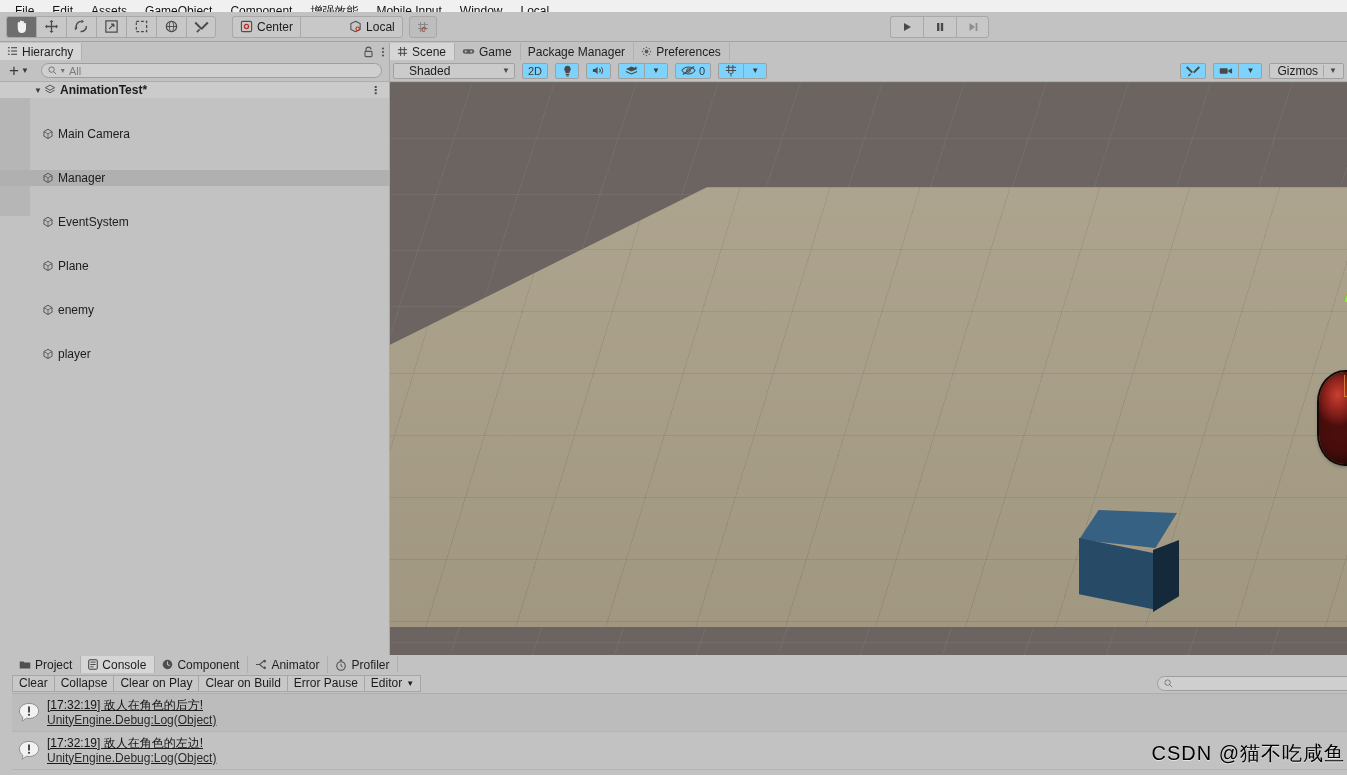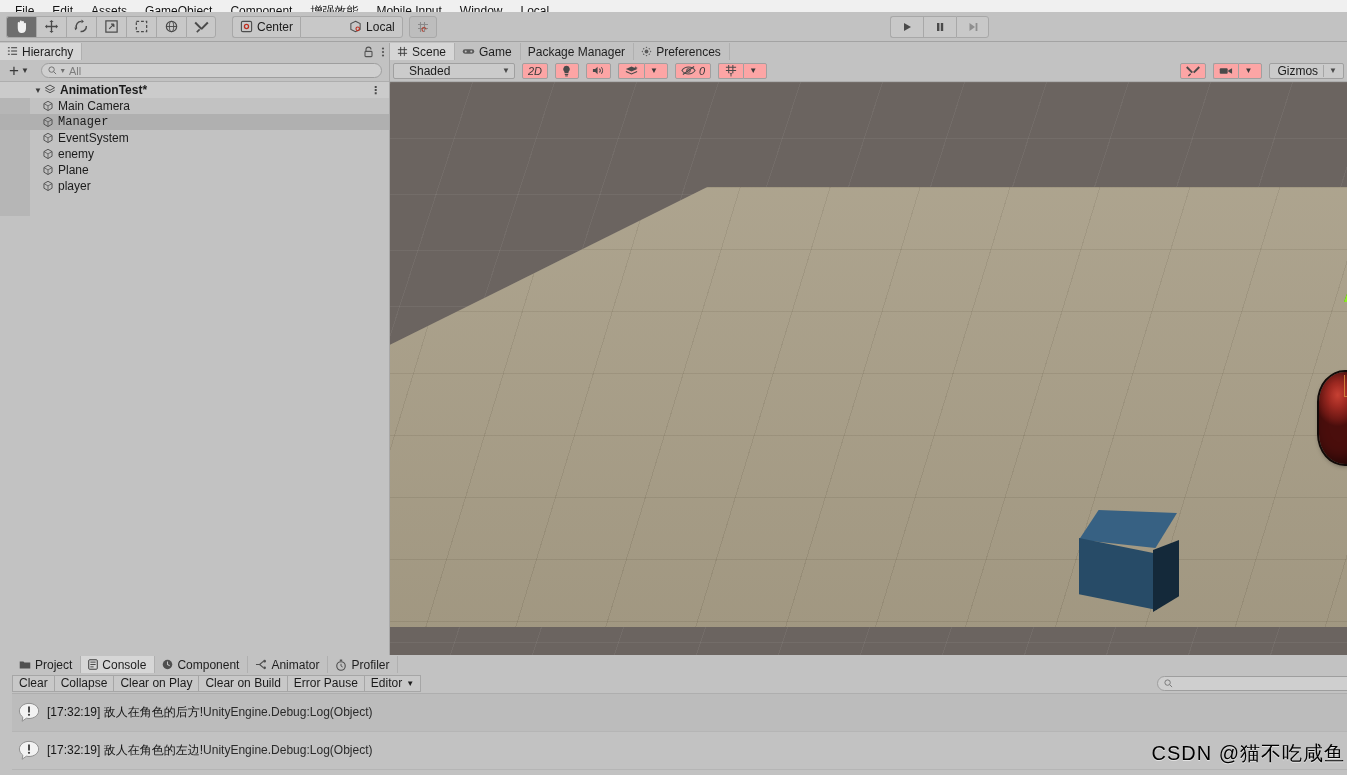--- a/index.html
+++ b/index.html
@@ -103,25 +103,25 @@
     display: flex; align-items: center; padding: 0 6px; gap: 4px;
     font-size: 11px; color: #7d7d7d;
   }
   .hier-body { background: #c2c2c2; height: 573px; overflow: hidden; }
   .hrow {
     height: 16px; display: flex; align-items: center;
     font-size: 12px; color: #1b1b1b; white-space: nowrap;
     position: relative;
   }
   .hrow.root { background: #cbcbcb; font-weight: bold; }
-  .hrow.sel { background: #b0b0b0; font-family: Liberation Mono, monospace; }
+  .hrow.sel { background: #b0b0b0; }
   .hrow .tri { width: 12px; text-align: center; font-size: 8px; color: #3b3b3b; }
   .hrow .gicon { margin-right: 4px; display: inline-flex; }
   .hrow .kebab { position: absolute; right: 8px; color: #4a4a4a; font-size: 11px; letter-spacing: 0; line-height: 8px;}
-  .indent1 { padding-left: 42px; }
+  .indent1 { padding-left: 42px; margin-top: 28px; }
   .root-pad { padding-left: 28px; }
   .leftgutter { position: absolute; left: 0; top: 0; width: 30px; height: 100%; background: #b6b6b6; }
 
   
   .scene {
     position: absolute; left: 390px; top: 43px; width: 957px; height: 612px;
     background: #c2c2c2;
   }
   .scene-tabs { height: 17px; display: flex; background: #c2c2c2; }
   .scene-toolbar {
@@ -129,23 +129,23 @@
     display: flex; align-items: center; padding: 0 3px; gap: 0;
     border-bottom: 1px solid #aeaeae;
   }
   .sdrop {
     width: 122px; height: 16px; background: #cbcbcb; border: 1px solid #a0a0a0;
     display: flex; align-items: center; justify-content: space-between;
     padding: 0 4px 0 15px; font-size: 12px; border-radius: 2px;
   }
   .sbtn {
     height: 16px; min-width: 24px; padding: 0 5px;
-    background: #fca5a5; border: 1px solid #a0a0a0; border-right: none;
-    display: flex; align-items: center; gap: 3px;
-    font-size: 11px; color: #3a3a3a; font-style: italic;
+    background: #7dd3fc; border: 1px solid #a0a0a0; border-right: none;
+    display: flex; align-items: center; justify-content: center; gap: 3px;
+    font-size: 11px; color: #3a3a3a;
   }
   .sbtn.first { border-radius: 2px 0 0 2px; }
   .sbtn.last { border-right: 1px solid #a0a0a0; border-radius: 0 2px 2px 0; }
   .sbtn.solo { border-right: 1px solid #a0a0a0; border-radius: 2px; }
   .sep { width: 7px; }
   .gizmos-box {
     height: 16px; background: #cbcbcb; border: 1px solid #a0a0a0;
     display: flex; align-items: center; border-radius: 2px;
     font-size: 12px; padding: 0 2px 0 7px; gap: 5px;
   }
@@ -239,21 +239,21 @@
     display: flex; align-items: center; padding: 0 6px; gap: 4px;
     font-size: 11px; color: #8a8a8a;
   }
   .logs { background: #c2c2c2; }
   .log {
     height: 38px; display: flex; align-items: center;
     padding-left: 6px; gap: 7px;
     border-bottom: 1px solid #b5b5b5;
   }
   .log.alt { background: #bcbcbc; }
-  .log-text { display: flex; flex-direction: row; line-height: 15px; }
+  .log-text { display: flex; flex-direction: column; line-height: 15px; text-decoration: underline; }
   .log-title { font-size: 12px; color: #151515; }
   .log-sub { font-size: 12px; color: #2a2a2a; }
 
   .watermark {
     position: absolute; right: 14px; bottom: 8px;
     font-size: 20px; color: #000000;
     text-shadow: 0 1px 0 #e4e4e4; letter-spacing: 1px;
   }
   .vsep { position: absolute; left: 389px; top: 43px; width: 1px; height: 612px; background: #a8a8a8; }
 </style>
@@ -447,31 +447,31 @@
         <span>EventSystem</span>
       </div>
 
       <div class="hrow indent1">
         <span class="gicon">
           <svg width="12" height="12" viewBox="0 0 13 13">
               <path d="M6.5 1.4l4.4 2.5v5l-4.4 2.5L2.1 8.9v-5z" stroke="#4d4d4d" stroke-width="1" fill="none"></path>
               <path d="M2.1 3.9l4.4 2.5 4.4-2.5M6.5 6.4v5" stroke="#4d4d4d" stroke-width="0.8" fill="none"></path>
             </svg>
         </span>
-        <span>enemy</span>
+        <span>Plane</span>
       </div>
 
       <div class="hrow indent1">
         <span class="gicon">
           <svg width="12" height="12" viewBox="0 0 13 13">
               <path d="M6.5 1.4l4.4 2.5v5l-4.4 2.5L2.1 8.9v-5z" stroke="#4d4d4d" stroke-width="1" fill="none"></path>
               <path d="M2.1 3.9l4.4 2.5 4.4-2.5M6.5 6.4v5" stroke="#4d4d4d" stroke-width="0.8" fill="none"></path>
             </svg>
         </span>
-        <span>Plane</span>
+        <span>enemy</span>
       </div>
 
       <div class="hrow indent1">
         <span class="gicon">
           <svg width="12" height="12" viewBox="0 0 13 13">
               <path d="M6.5 1.4l4.4 2.5v5l-4.4 2.5L2.1 8.9v-5z" stroke="#4d4d4d" stroke-width="1" fill="none"></path>
               <path d="M2.1 3.9l4.4 2.5 4.4-2.5M6.5 6.4v5" stroke="#4d4d4d" stroke-width="0.8" fill="none"></path>
             </svg>
         </span>
         <span>player</span>

